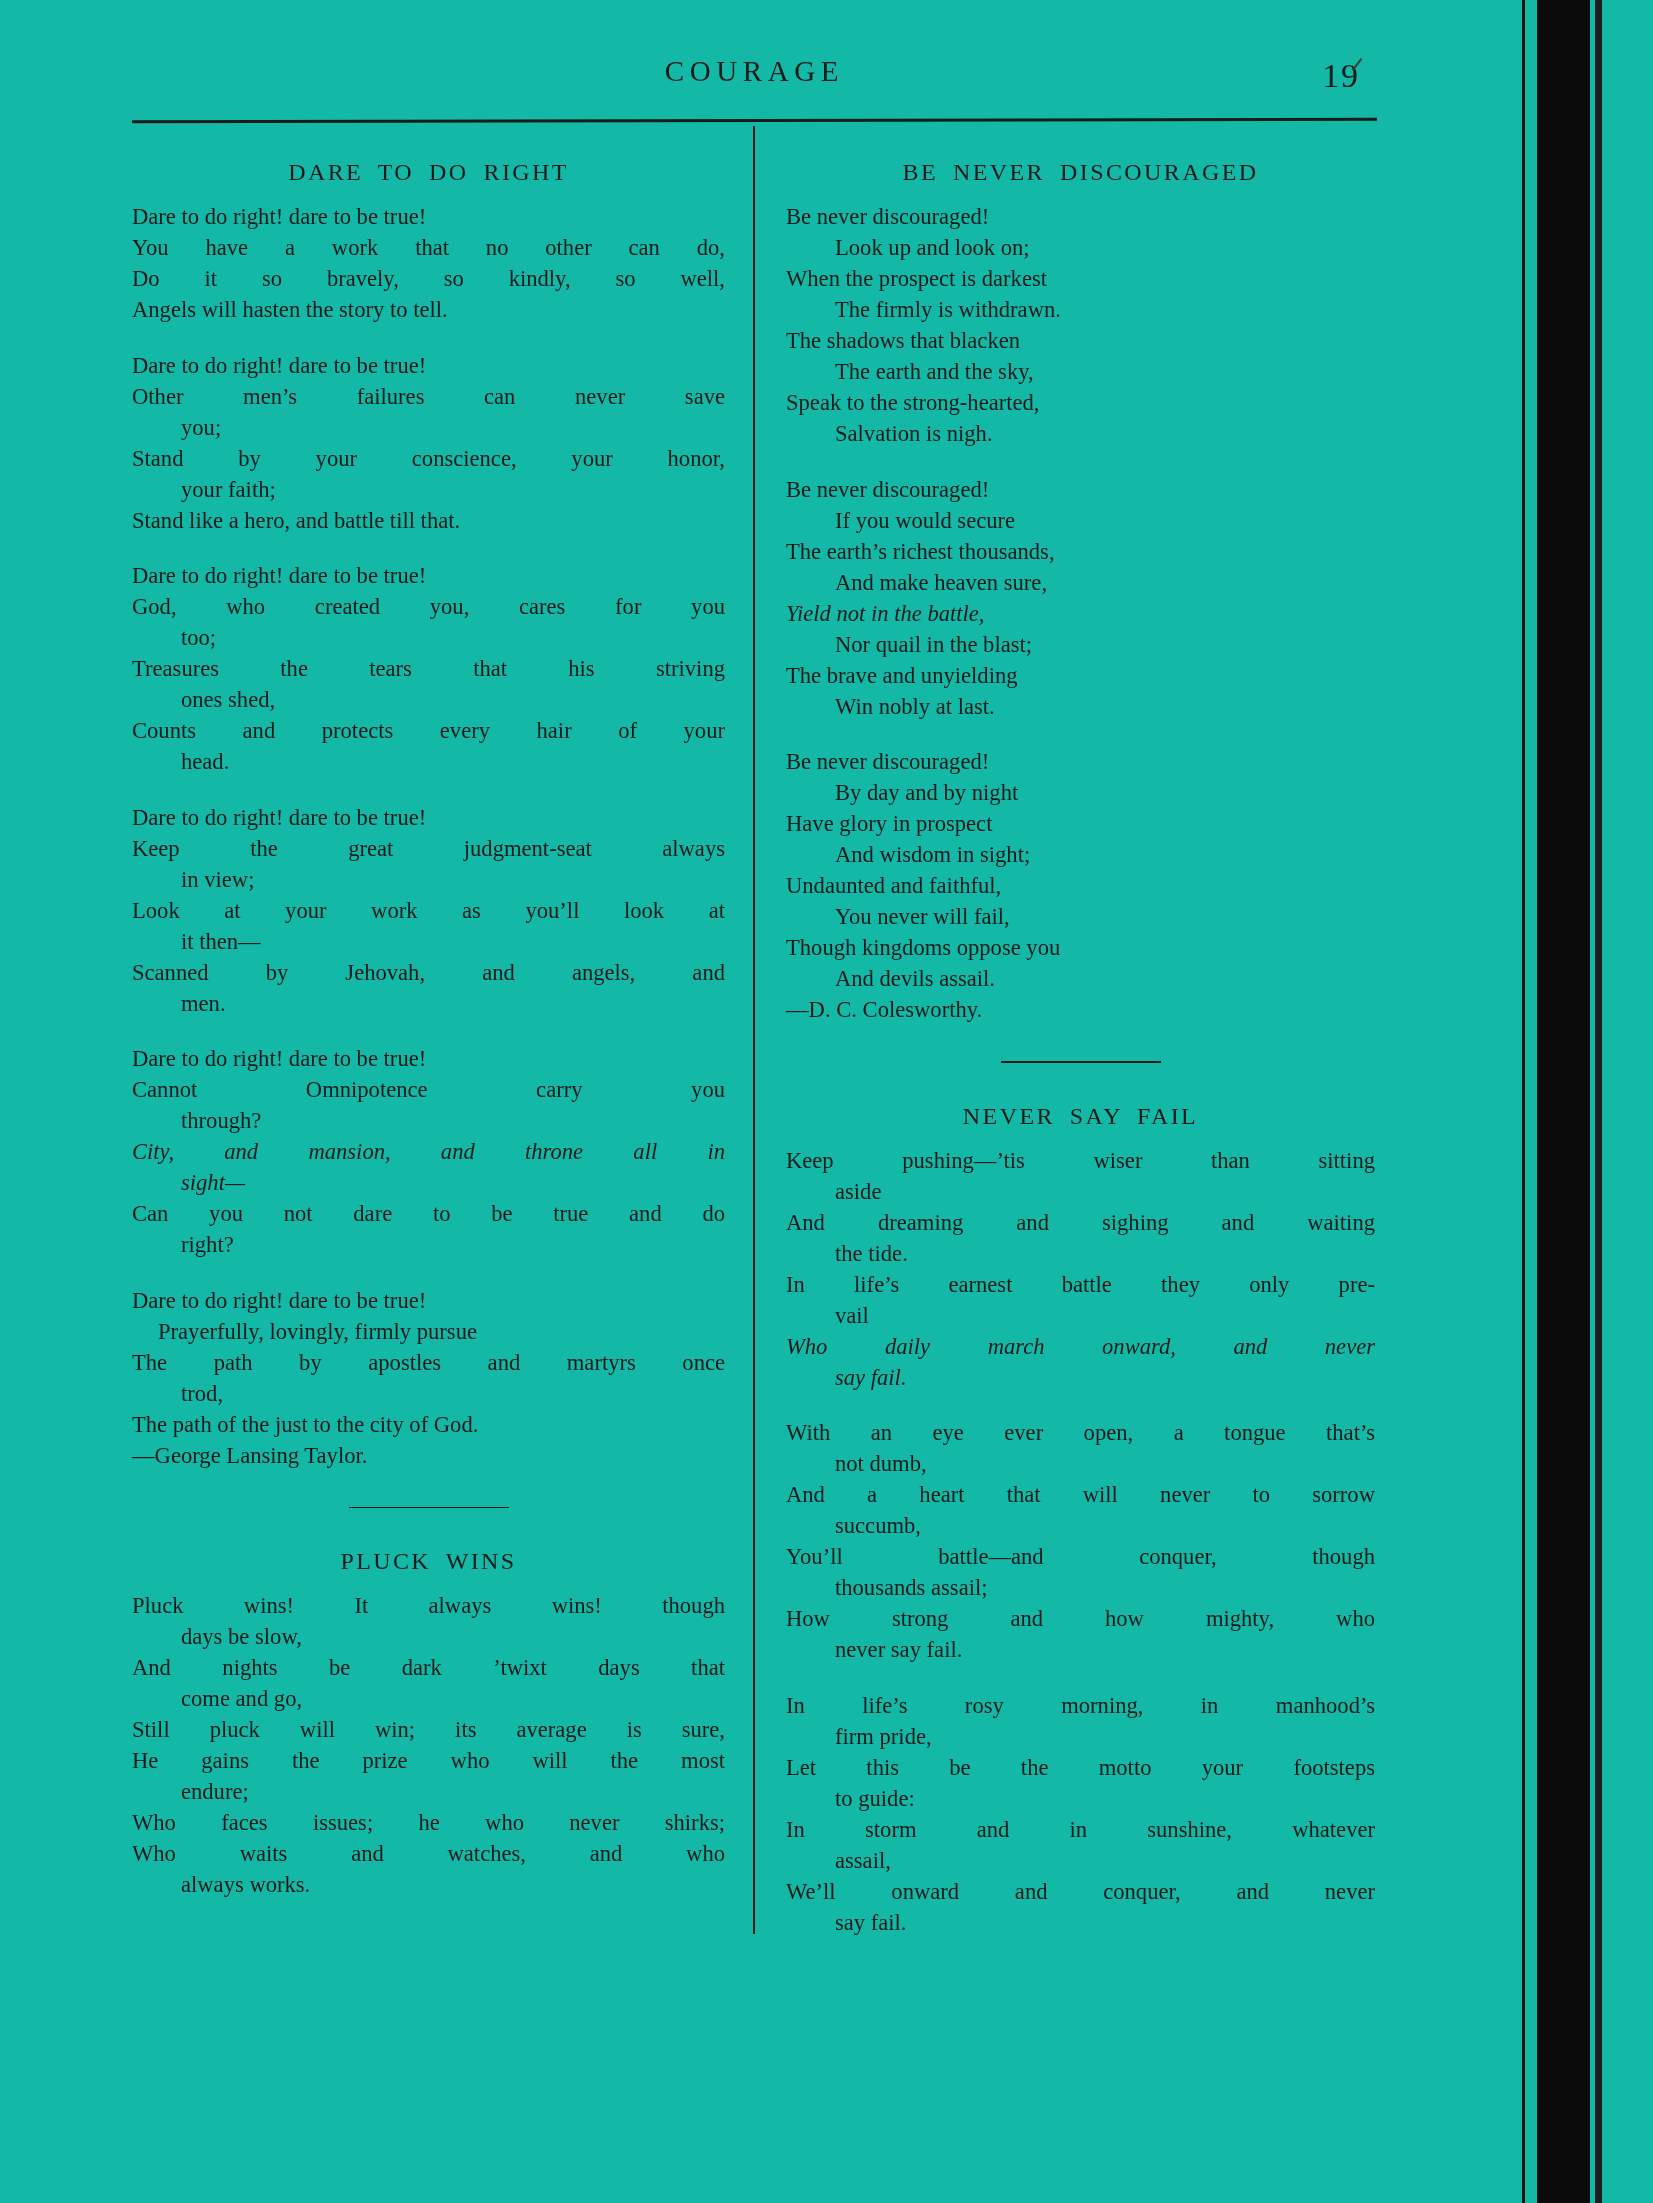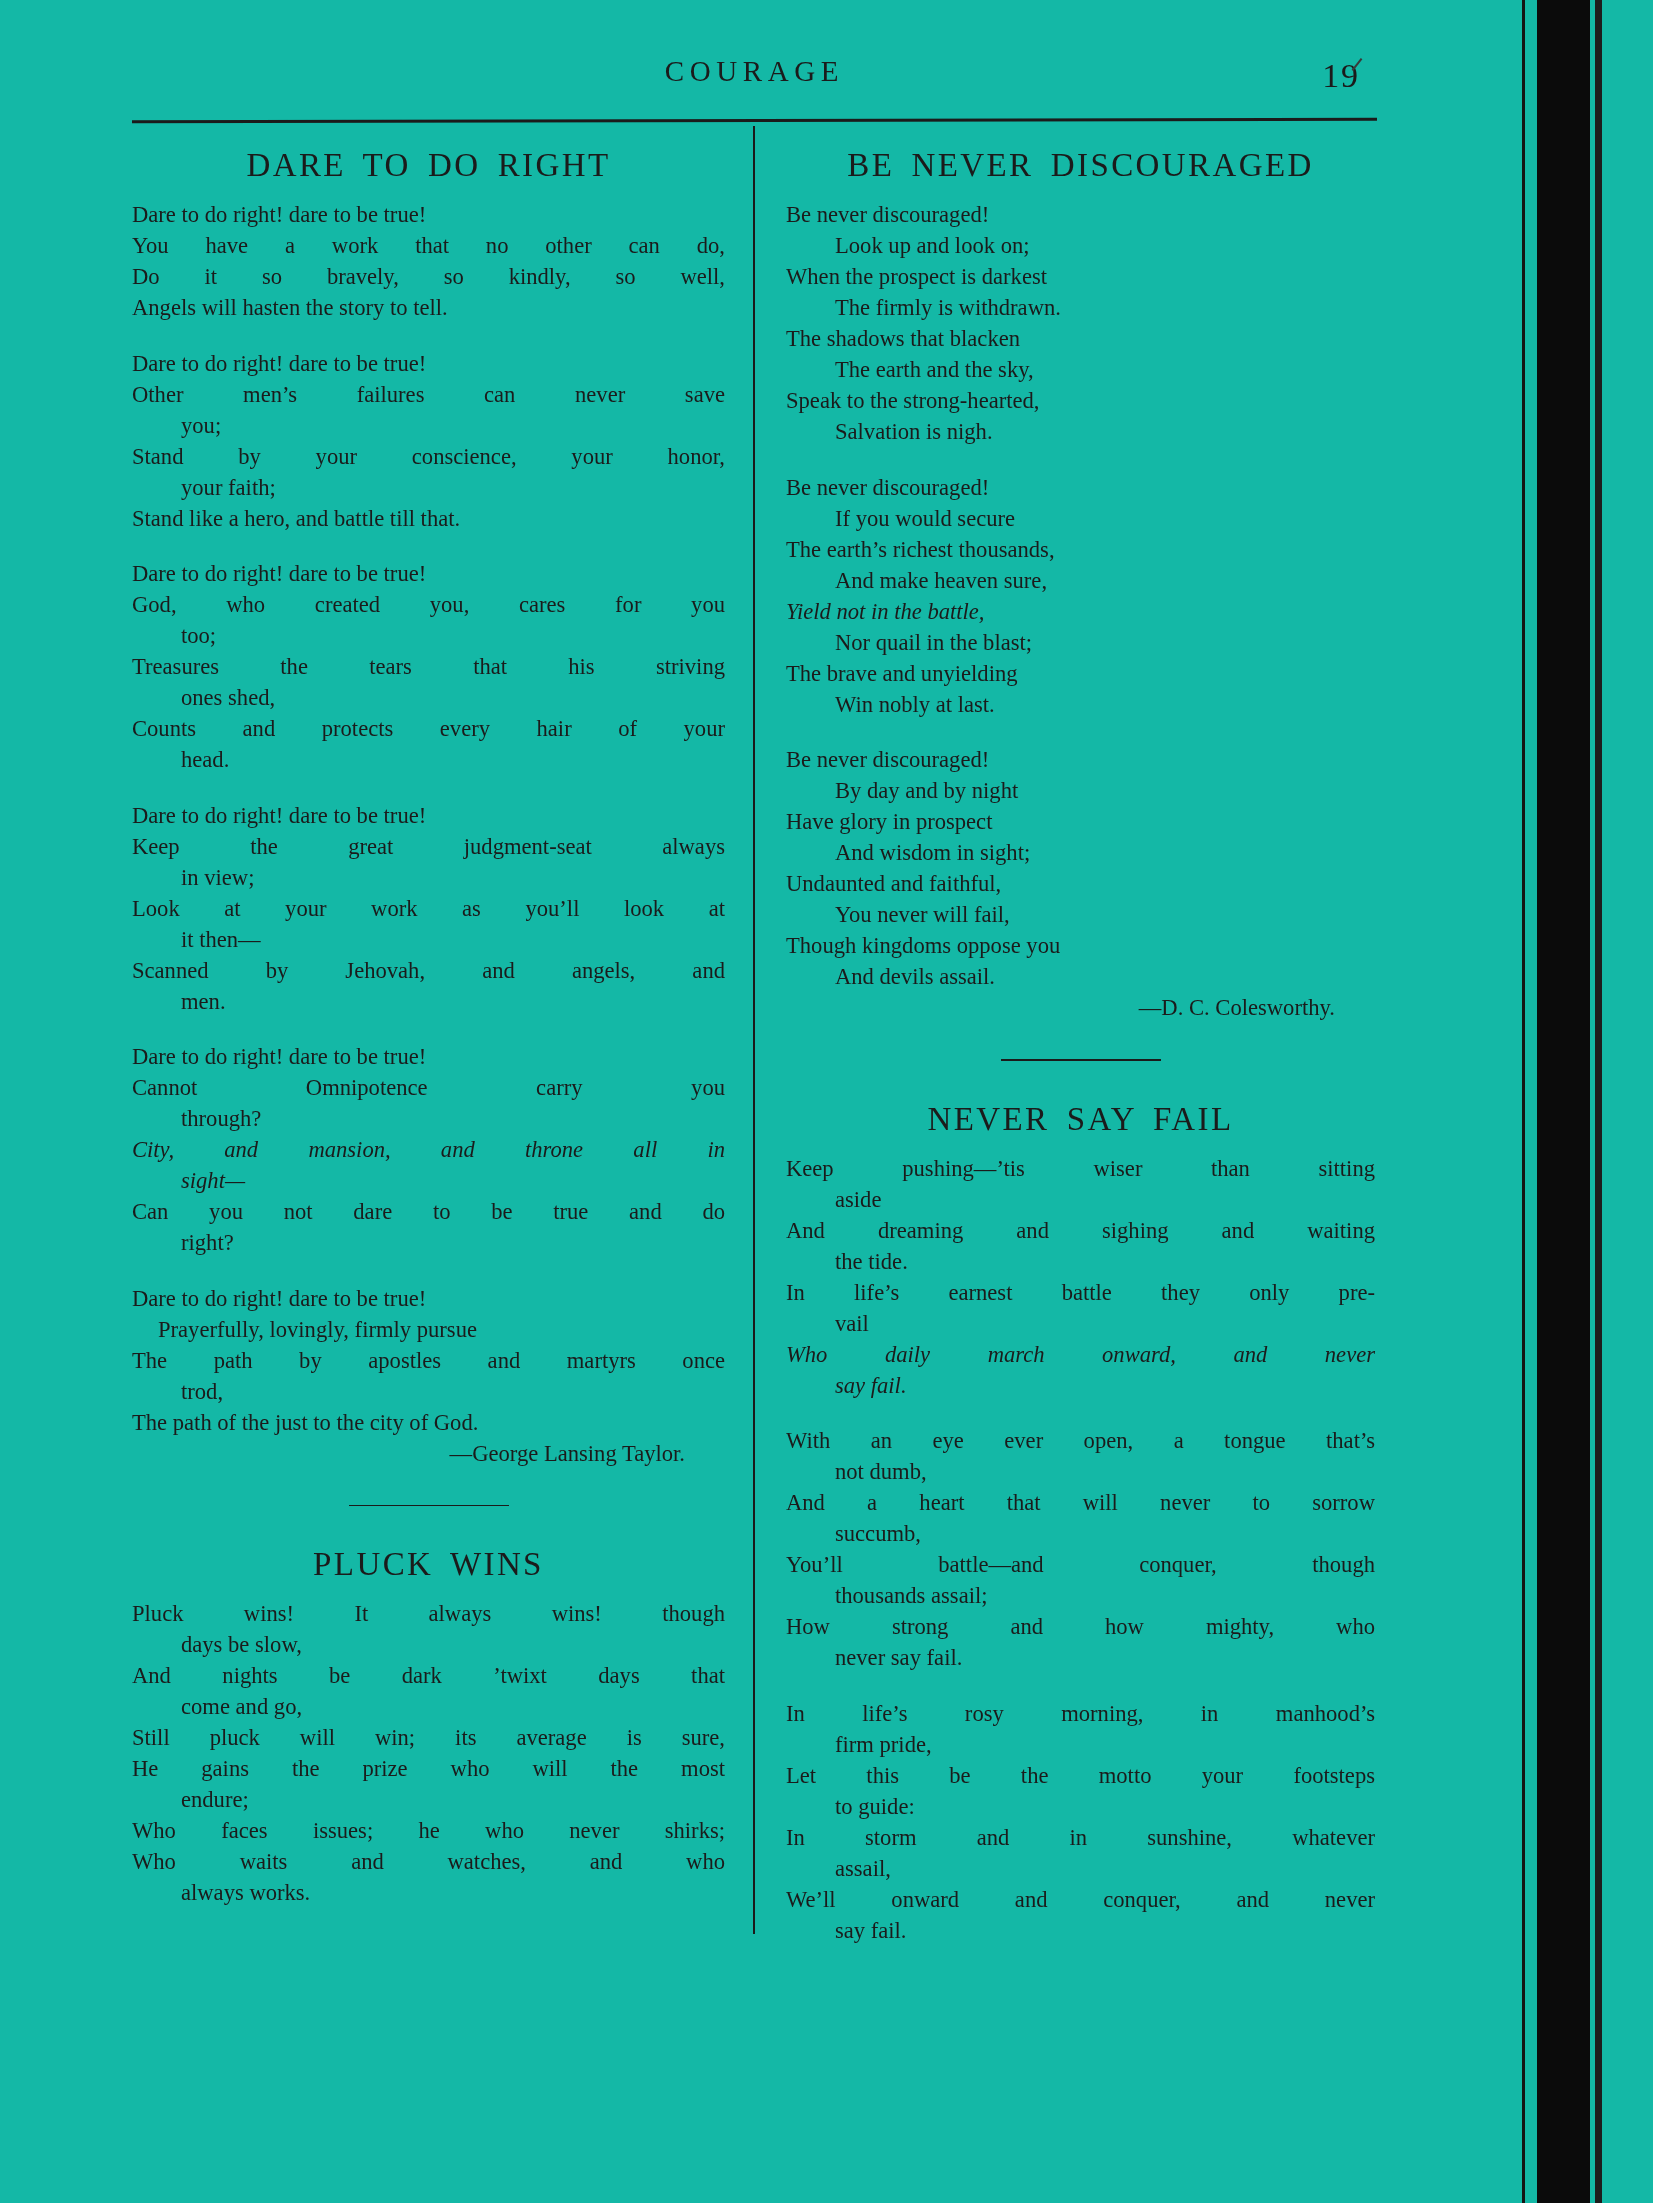--- a/index.html
+++ b/index.html
@@ -73,22 +73,22 @@
   .col-divider {
     position: absolute;
     left: 621px;
     top: -17px;
     width: 1.9px;
     height: 1808px;
     background: #1b1b1b;
   }
   
   .poem-title {
-    margin: 4px 0 15px 0;
-    font-size: 33px;
+    margin: 16px 0 15px 0;
+    font-size: 24px;
     font-weight: normal;
     text-align: center;
     letter-spacing: 2.4px;
     word-spacing: 6.6px;
   }
   .stanza { margin-bottom: 24.5px; }
   .line {
     font-size: 22.6px;
     line-height: 31px;
     white-space: normal;
@@ -96,21 +96,20 @@
   .line.indent-1 { padding-left: 49px; }
   .line.indent-2 { padding-left: 26px; }
   .line.just {
     text-align: justify;
     text-align-last: justify;
   }
   .line.ital { font-style: italic; }
   .attribution {
     font-size: 22.6px;
     line-height: 31px;
-    text-align: right;
     padding-right: 40px;
   }
   .poem-divider {
     width: 160px;
     height: 1.9px;
     background: #1b1b1b;
     margin: 36px auto 40px auto;
   }
   
   .scan-line-1 {

